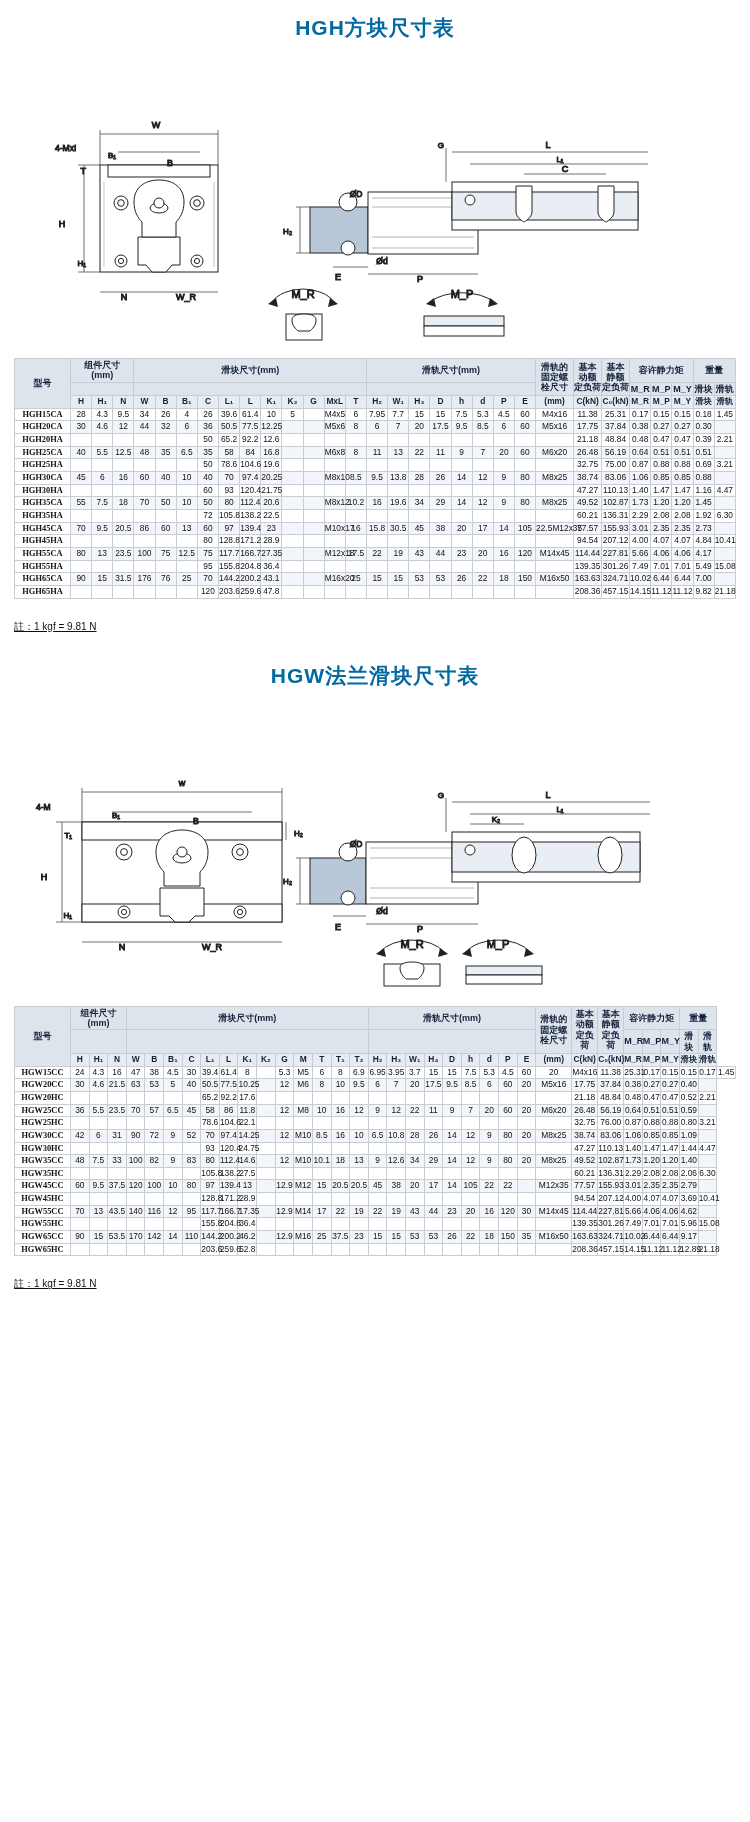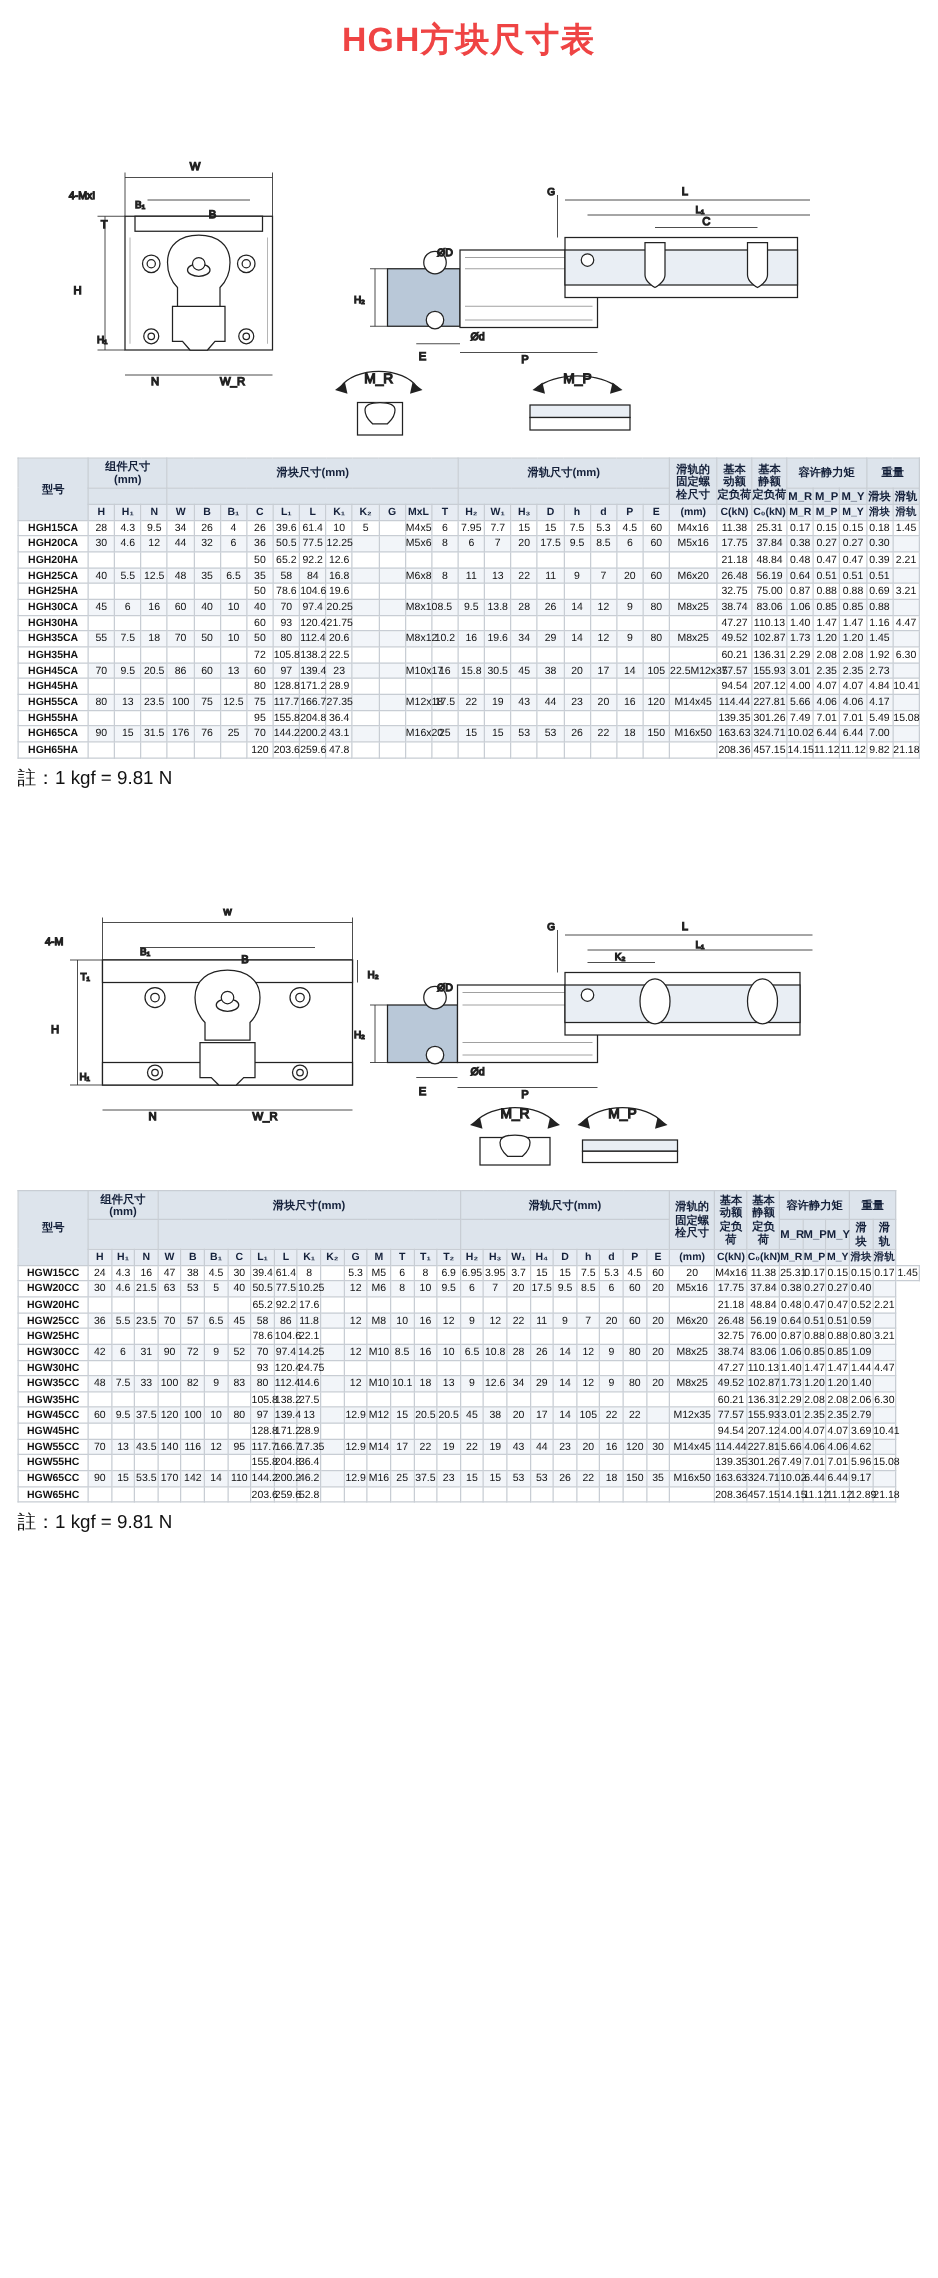--- a/index.html
+++ b/index.html
@@ -8,22 +8,22 @@
     padding: 0;
     width: 750px;
     background: #ffffff;
     font-family: "Liberation Sans", sans-serif;
     color: #111;
   }
   .page { width: 750px; position: relative; }
 
   .section-title {
     text-align: center;
-    color: #ef4444;
-    font-size: 27px;
+    color: #0369a1;
+    font-size: 21px;
     font-weight: bold;
     letter-spacing: 1px;
     padding: 14px 0 10px 0;
   }
 
   
   .drawing {
     width: 750px;
     height: 300px;
     position: relative;
@@ -60,26 +60,28 @@
   table.spec tbody td {
     background: #ffffff;
     font-size: 8.4px;
   }
   table.spec tbody tr.alt td { background: #f2f5f9; }
   td.model {
     font-weight: bold;
     font-size: 8.6px;
     white-space: nowrap;
     background: #ffffff !important;
+    font-family: Liberation Serif, serif;
   }
   .note {
     width: 722px;
-    margin: 6px auto 0 auto;
-    font-size: 15px;
+    margin: 21px auto 0 auto;
+    font-size: 10px;
     padding-bottom: 14px;
+    text-decoration: underline;
   }
 </style>
 </head>
 <body>
 
 <div class="page">
 
   <div class="section-title">HGH方块尺寸表</div>
 
   <div class="drawing">
@@ -744,20 +746,21 @@
           <td>11.12</td>
           <td>11.12</td>
           <td>9.82</td>
           <td>21.18</td>
         </tr>
       </tbody>
   </table>
 
   <div class="note">註：1 kgf = 9.81 N</div>
 
+  <div class="section-title">HGW法兰滑块尺寸表</div>
 
   <div class="drawing">
     <svg width="750" height="290" viewBox="0 0 750 290" xmlns="http://www.w3.org/2000/svg">
       <g stroke="#222" fill="none" stroke-width="1">
 
         <rect x="82" y="122" width="200" height="100" fill="#fff"></rect>
         <rect x="82" y="122" width="200" height="18" fill="#fff"></rect>
         <rect x="82" y="204" width="200" height="18" fill="#fff"></rect>
         <circle cx="124" cy="152" r="8" fill="#fff"></circle>
           <circle cx="124" cy="152" r="3.4" fill="#fff"></circle>

